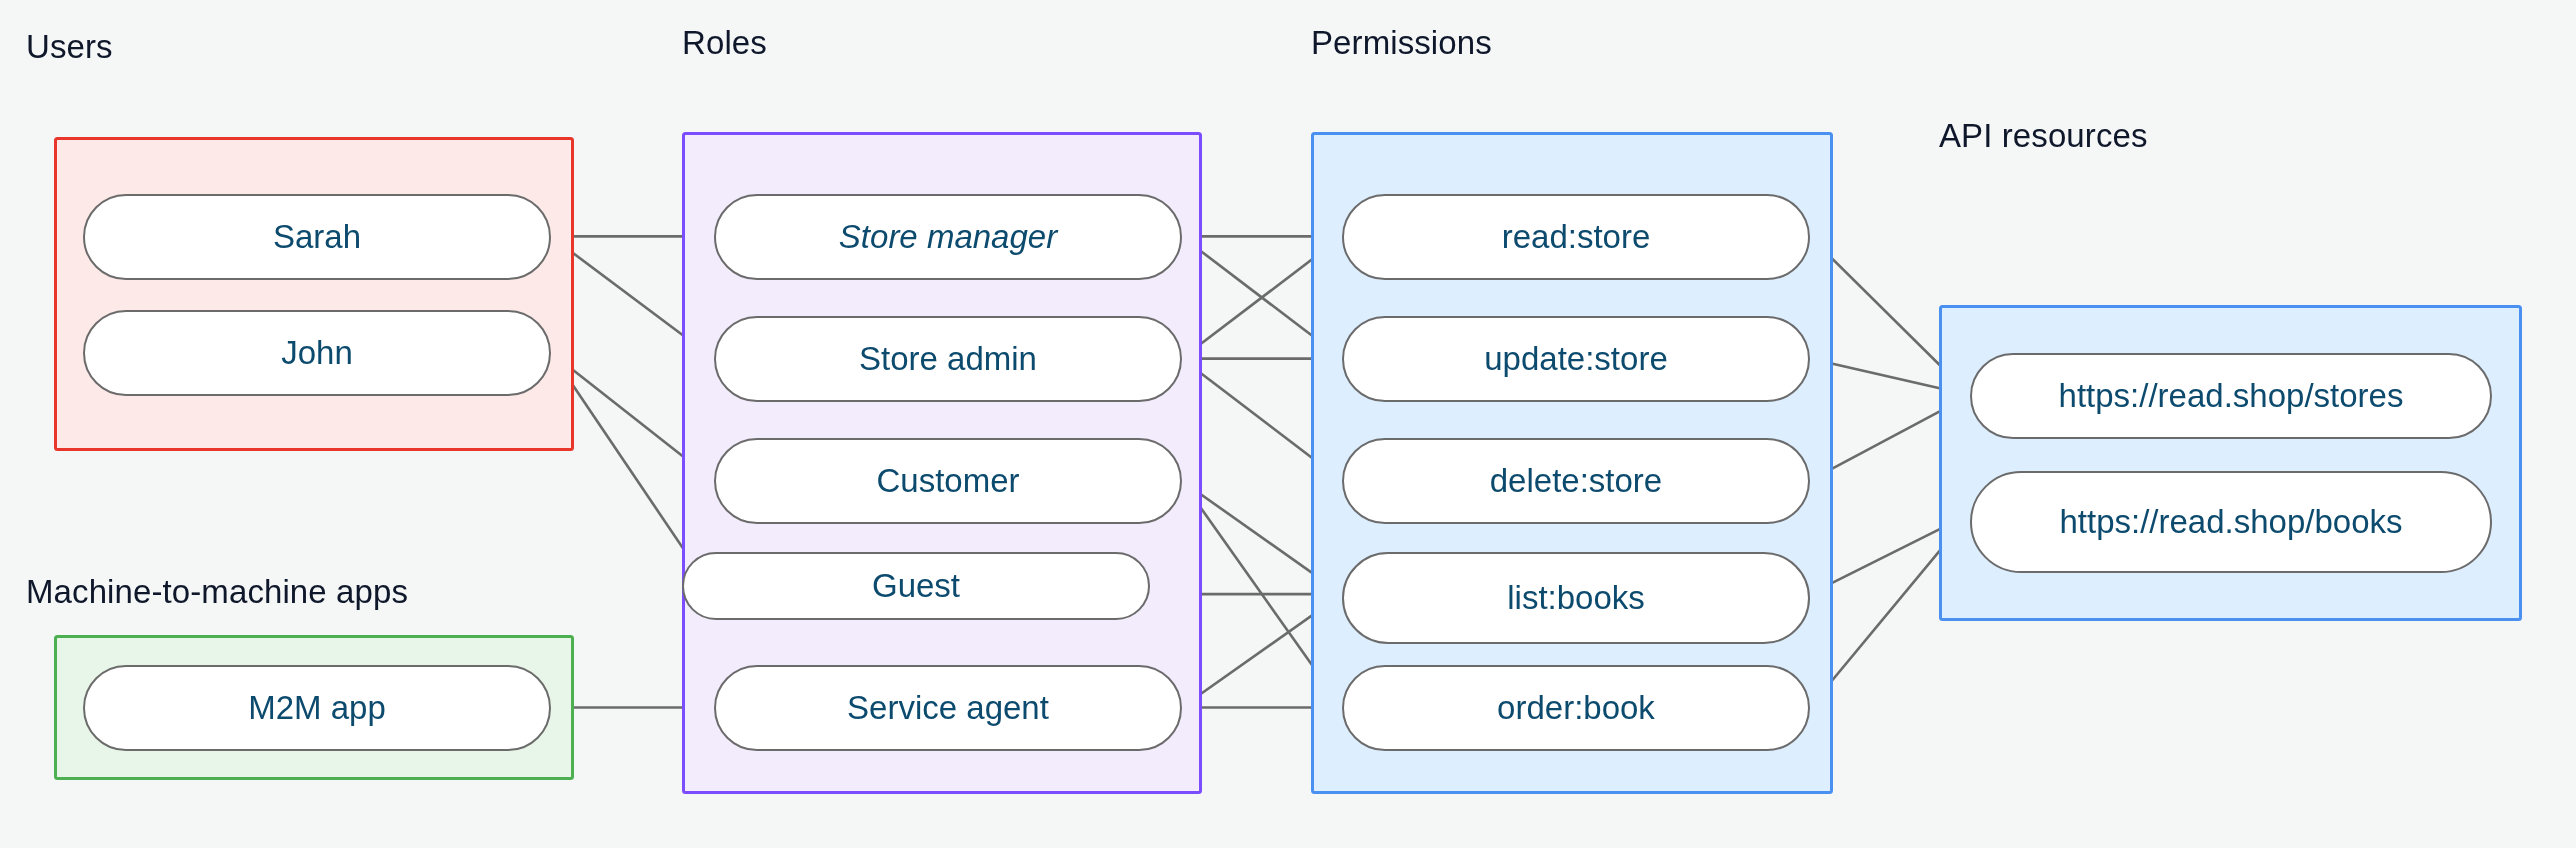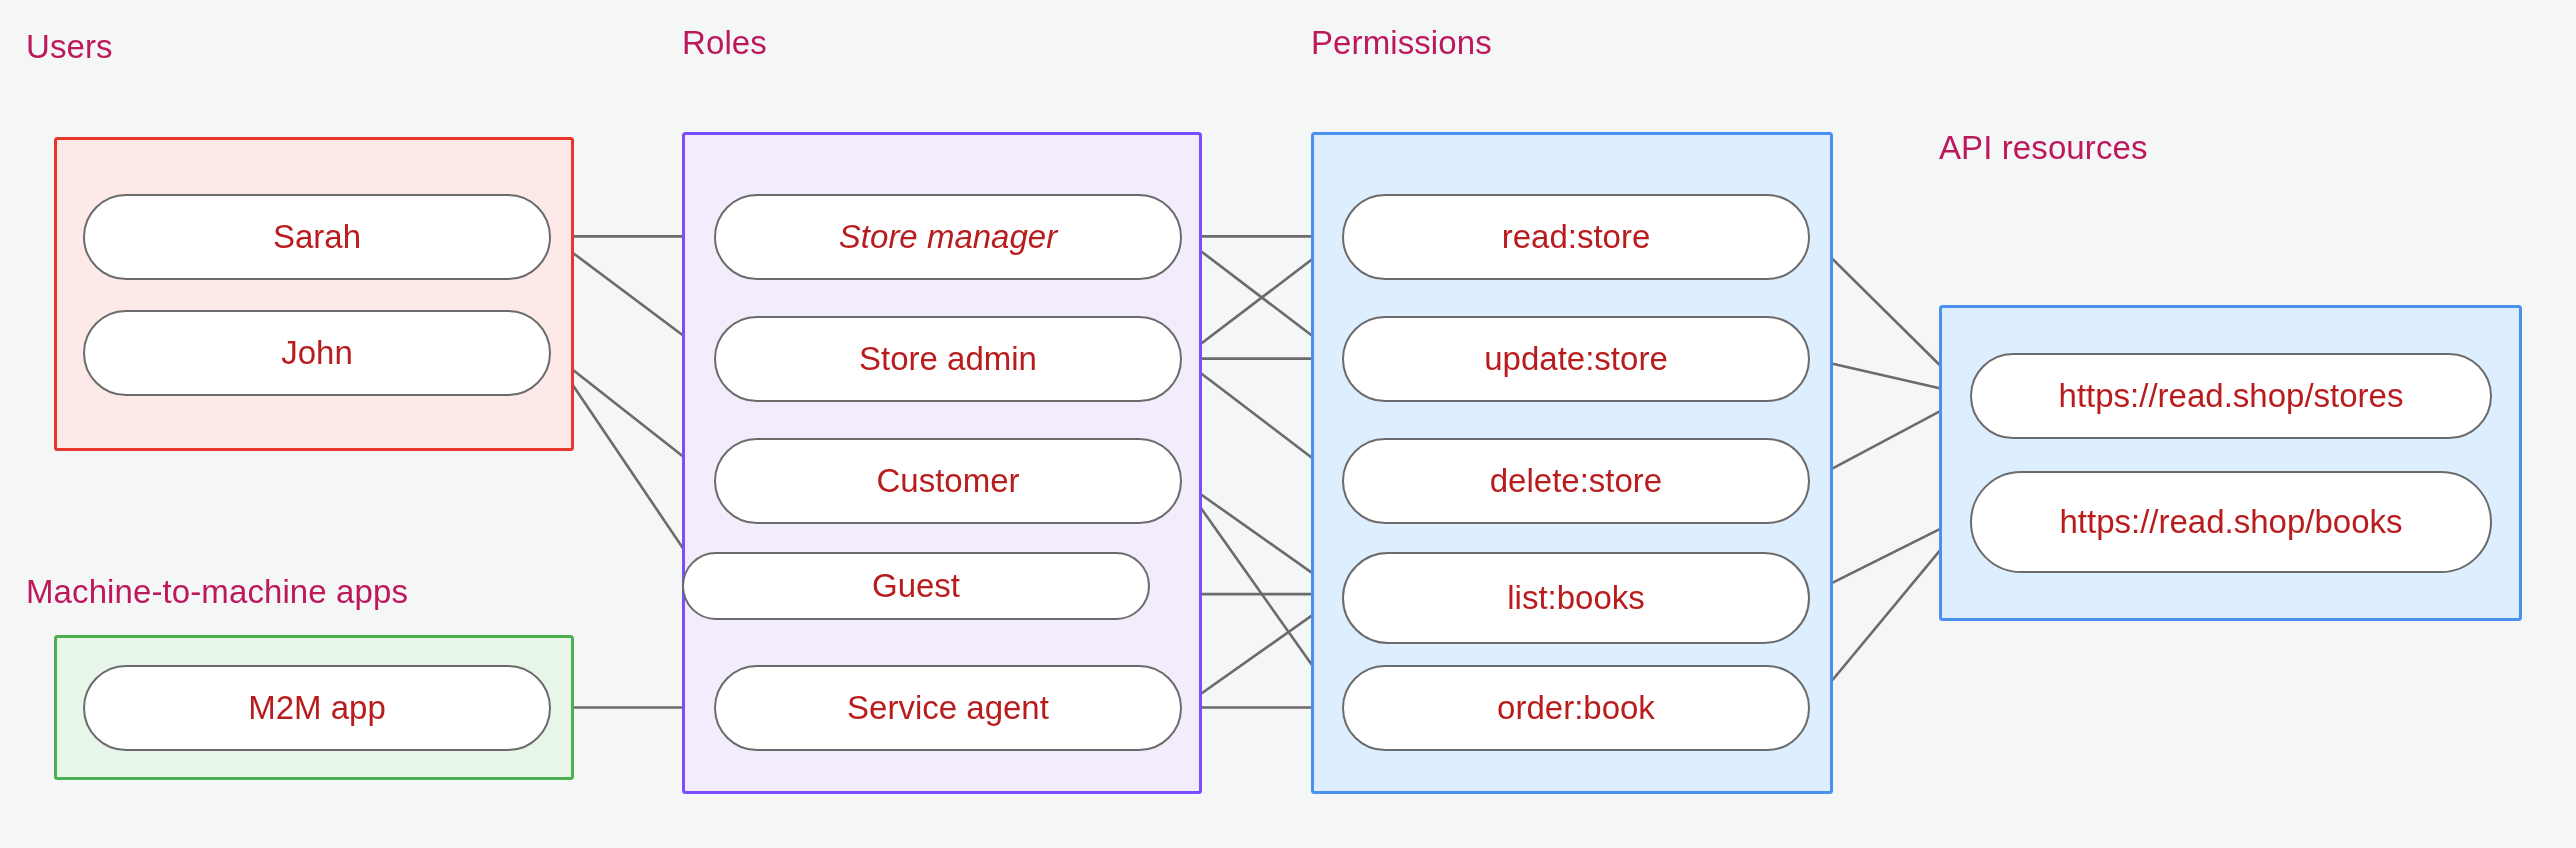--- a/index.html
+++ b/index.html
@@ -11,40 +11,40 @@
     position: relative;
     width: 2576px;
     height: 848px;
     background: #f5f7f7;
     font-family: "Liberation Sans", sans-serif;
     overflow: hidden;
   }
   .group-label {
     position: absolute;
     font-size: 33px;
-    color: #be185d;
+    color: #0f172a;
     font-weight: 400;
     white-space: nowrap;
     letter-spacing: 0.1px;
   }
   .group-box {
     position: absolute;
     border-radius: 3.5px;
     box-sizing: border-box;
   }
   .pill {
     position: absolute;
     box-sizing: border-box;
     background: #ffffff;
     border: 2.6px solid #6b6b6b;
     border-radius: 872px;
     display: flex;
     align-items: center;
     justify-content: center;
-    color: #b91c1c;
+    color: #0c4a6e;
     font-size: 33px;
     white-space: nowrap;
   }
   .pill-label {
     pointer-events: none;
   }
   #edges {
     position: absolute;
     left: 0;
     top: 0;
@@ -140,21 +140,21 @@
       </div>
       <div class="pill" style="left: 1342px; top: 438px; width: 468px; height: 86px;">
         <span class="pill-label">delete:store</span>
       </div>
       <div class="pill" style="left: 1342px; top: 552px; width: 468px; height: 92px;">
         <span class="pill-label">list:books</span>
       </div>
       <div class="pill" style="left: 1342px; top: 665px; width: 468px; height: 86px;">
         <span class="pill-label">order:book</span>
       </div>
-      <div class="group-label" style="left: 1939px; top: 117px; margin-top: 12px;">API resources</div>
+      <div class="group-label" style="left: 1939px; top: 117px;">API resources</div>
       <div class="group-box" style="left: 1939px; top: 305px; width: 583px; height: 316px; background: rgb(221, 238, 255); border: 3.5px solid rgb(74, 144, 240);"></div>
       <div class="pill" style="left: 1970px; top: 353px; width: 522px; height: 86px;">
         <span class="pill-label">https://read.shop/stores</span>
       </div>
       <div class="pill" style="left: 1970px; top: 471px; width: 522px; height: 102px;">
         <span class="pill-label">https://read.shop/books</span>
       </div>
     </div>
 </div>
 

